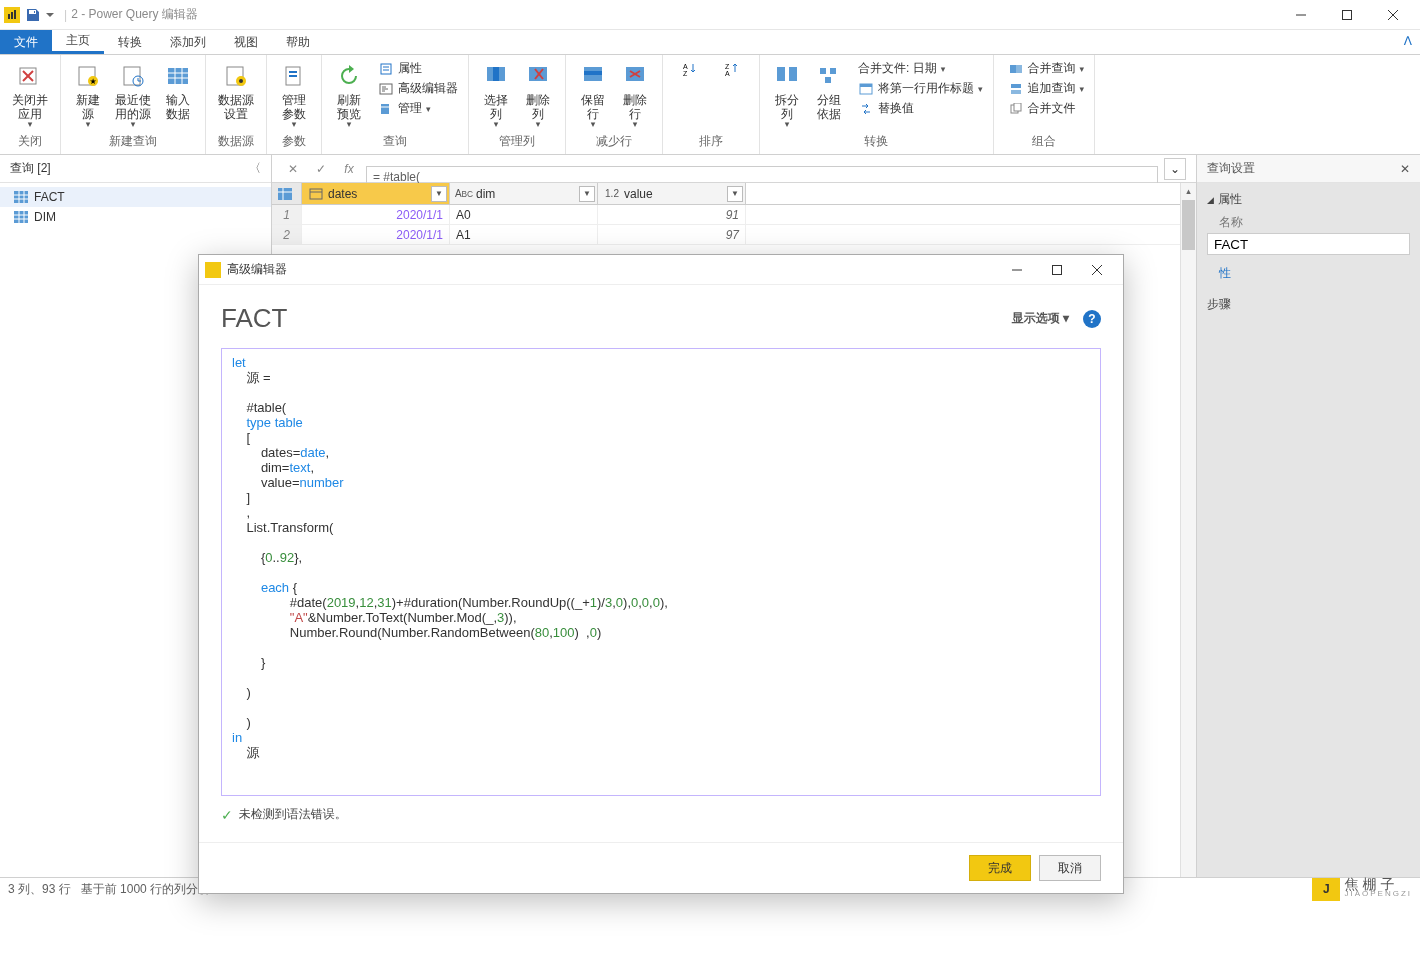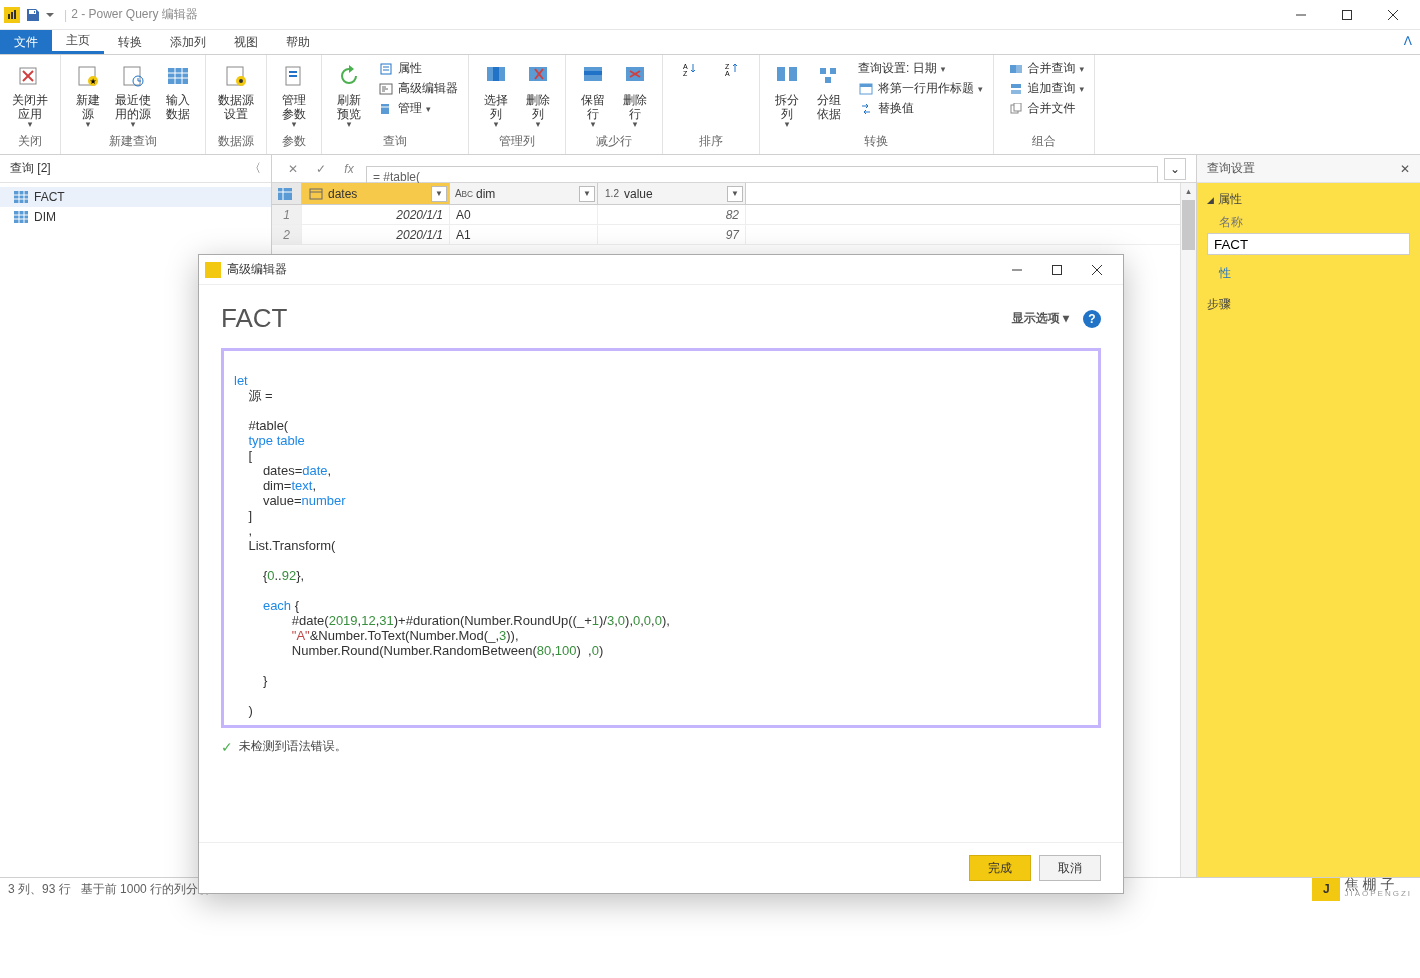--- a/index.html
+++ b/index.html
@@ -54,27 +54,27 @@
 .grid-head{display:flex;height:22px;border-bottom:1px solid #ccc;}
 .gh{border-right:1px solid #ccc;background:#f4f4f4;display:flex;align-items:center;padding:0 6px;position:relative;}
 .gh.idx{width:30px;background:#e8e8e8;}
 .gh.sel{background:#f7c94a;}
 .gh .type-i{width:16px;height:14px;margin-right:4px;display:flex;align-items:center;justify-content:center;font-size:10px;color:#555;}
 .gh .hdd{position:absolute;right:2px;width:16px;height:16px;border:1px solid #bbb;background:#fff;display:flex;align-items:center;justify-content:center;font-size:8px;color:#555;}
 .gh .txt{flex:1;}
 .grow{display:flex;height:20px;border-bottom:1px solid #eee;}
 .grow .gc{border-right:1px solid #eee;padding:0 6px;display:flex;align-items:center;}
 .grow .gc.idx{width:30px;background:#f0f0f0;color:#808080;justify-content:center;font-style:italic;}
-.grow .gc.date{font-style:italic;color:#404040;justify-content:flex-end;}
+.grow .gc.date{color:#8b5cf6;justify-content:flex-end;}
 .grow .gc.num{font-style:italic;color:#666;justify-content:flex-end;}
 .scroll-v{position:absolute;right:0;top:0;bottom:0;width:16px;background:#f5f5f5;border-left:1px solid #e0e0e0;}
 .scroll-v .uarr,.scroll-v .darr{height:16px;display:flex;align-items:center;justify-content:center;font-size:9px;color:#666;}
 .scroll-v .thumb{height:50px;background:#c8c8c8;margin:1px;}
 
-.settings{width:224px;border-left:1px solid #d0d0d0;background:#fde047;}
+.settings{width:224px;border-left:1px solid #d0d0d0;background:#e5e5e5;}
 .s-head{height:28px;display:flex;align-items:center;padding:0 10px;border-bottom:1px solid #e3e3e3;background:#f7f7f7;color:#555;}
 .s-head .clx{margin-left:auto;color:#555;}
 .s-sec{padding:8px 10px;}
 .s-lbl{font-size:12px;color:#444;display:flex;align-items:center;gap:4px;}
 .s-sub{color:#777;font-size:12px;margin:6px 0 2px 12px;}
 .s-input{width:100%;border:1px solid #ccc;height:22px;padding:0 6px;margin-left:0;}
 
 .status{height:23px;border-top:1px solid #d0d0d0;display:flex;align-items:center;padding:0 8px;color:#606060;font-size:12px;gap:10px;}
 .status .right{margin-left:auto;display:flex;align-items:center;gap:4px;color:#a07020;}
 .status .jlogo{width:28px;height:23px;background:#f2c811;display:flex;align-items:center;justify-content:center;font-weight:bold;color:#333;}
@@ -82,21 +82,21 @@
 .overlay{position:absolute;left:198px;top:254px;width:926px;height:640px;background:#fff;border:1px solid #aaa;box-shadow:0 8px 30px rgba(0,0,0,.25);display:flex;flex-direction:column;}
 .ov-title{height:30px;display:flex;align-items:center;padding:0 6px;border-bottom:1px solid #eee;}
 .ov-title .icon-box{width:16px;height:16px;background:#f2c811;margin-right:6px;}
 .ov-title .wbtns{margin-left:auto;display:flex;}
 .ov-title .wbtn{width:40px;height:28px;display:flex;align-items:center;justify-content:center;}
 .ov-head{padding:18px 22px 8px 22px;display:flex;align-items:center;}
 .ov-head .nm{font-size:26px;font-weight:300;color:#555;}
 .ov-head .right{margin-left:auto;display:flex;align-items:center;gap:14px;}
 .ov-head .opt{color:#555;font-weight:bold;}
 .ov-head .help{width:18px;height:18px;border-radius:50%;background:#2073c7;color:#fff;display:flex;align-items:center;justify-content:center;font-size:12px;font-weight:bold;}
-.code-box{margin:6px 22px;border:3px solid #c4b5fd;height:380px;padding:22px 10px;font-family:Consolas,monospace;font-size:13px;line-height:15px;color:#333;overflow:auto;white-space:pre;}
+.code-box{margin:6px 22px;border:1px solid #c4b5fd;height:448px;padding:6px 10px;font-family:Consolas,monospace;font-size:13px;line-height:15px;color:#333;overflow:auto;white-space:pre;}
 .kw{color:#1e88e5;}
 .num-lit{color:#388e3c;}
 .str-lit{color:#c04848;}
 .syntax{margin:4px 22px;display:flex;align-items:center;gap:6px;color:#444;}
 .syntax .chk{color:#4caf50;font-size:14px;}
 .ov-foot{margin-top:auto;padding:12px 22px;display:flex;justify-content:flex-end;gap:8px;border-top:1px solid #eee;}
 .btn{height:26px;padding:0 18px;border:1px solid #bbb;background:#f3f3f3;display:flex;align-items:center;cursor:pointer;}
 .btn.primary{background:#f2c811;border-color:#d4ae0c;}
 
 svg{display:block;}
@@ -388,21 +388,21 @@
               <rect x="4" y="5" width="6" height="6" fill="#5b9bd5"></rect>
               <rect x="14" y="5" width="6" height="6" fill="#5b9bd5"></rect>
               <rect x="9" y="14" width="6" height="6" fill="#5b9bd5"></rect>
             </svg>
           </div>
           <div class="rlbl">分组
 依据</div>
         </div>
       <div class="small-col">
         <div class="sbtn">
-            <span>查询设置: 日期</span>
+            <span>合并文件: 日期</span>
             <span class="dd">▾</span>
           </div>
         <div class="sbtn">
             <div class="sic">
               <svg width="14" height="12">
                 <rect x="1" y="1" width="12" height="10" fill="none" stroke="#5b9bd5"></rect>
                 <rect x="1" y="1" width="12" height="3" fill="#5b9bd5"></rect>
               </svg>
             </div>
             <span>将第一行用作标题</span>
@@ -527,21 +527,21 @@
             <div class="type-i">1.2</div>
             <span class="txt">value</span>
             <div class="hdd">▼</div>
           </div>
         </div>
       <div id="gbody">
           <div class="grow">
             <div class="gc idx">1</div>
             <div class="gc date" style="width:148px">2020/1/1</div>
             <div class="gc" style="width:148px">A0</div>
-            <div class="gc num" style="width:148px">82</div>
+            <div class="gc num" style="width:148px">91</div>
           </div>
           <div class="grow">
             <div class="gc idx">2</div>
             <div class="gc date" style="width:148px">2020/1/1</div>
             <div class="gc" style="width:148px">A1</div>
             <div class="gc num" style="width:148px">97</div>
           </div>
         </div>
       <div class="scroll-v">
           <div class="uarr">▴</div>

